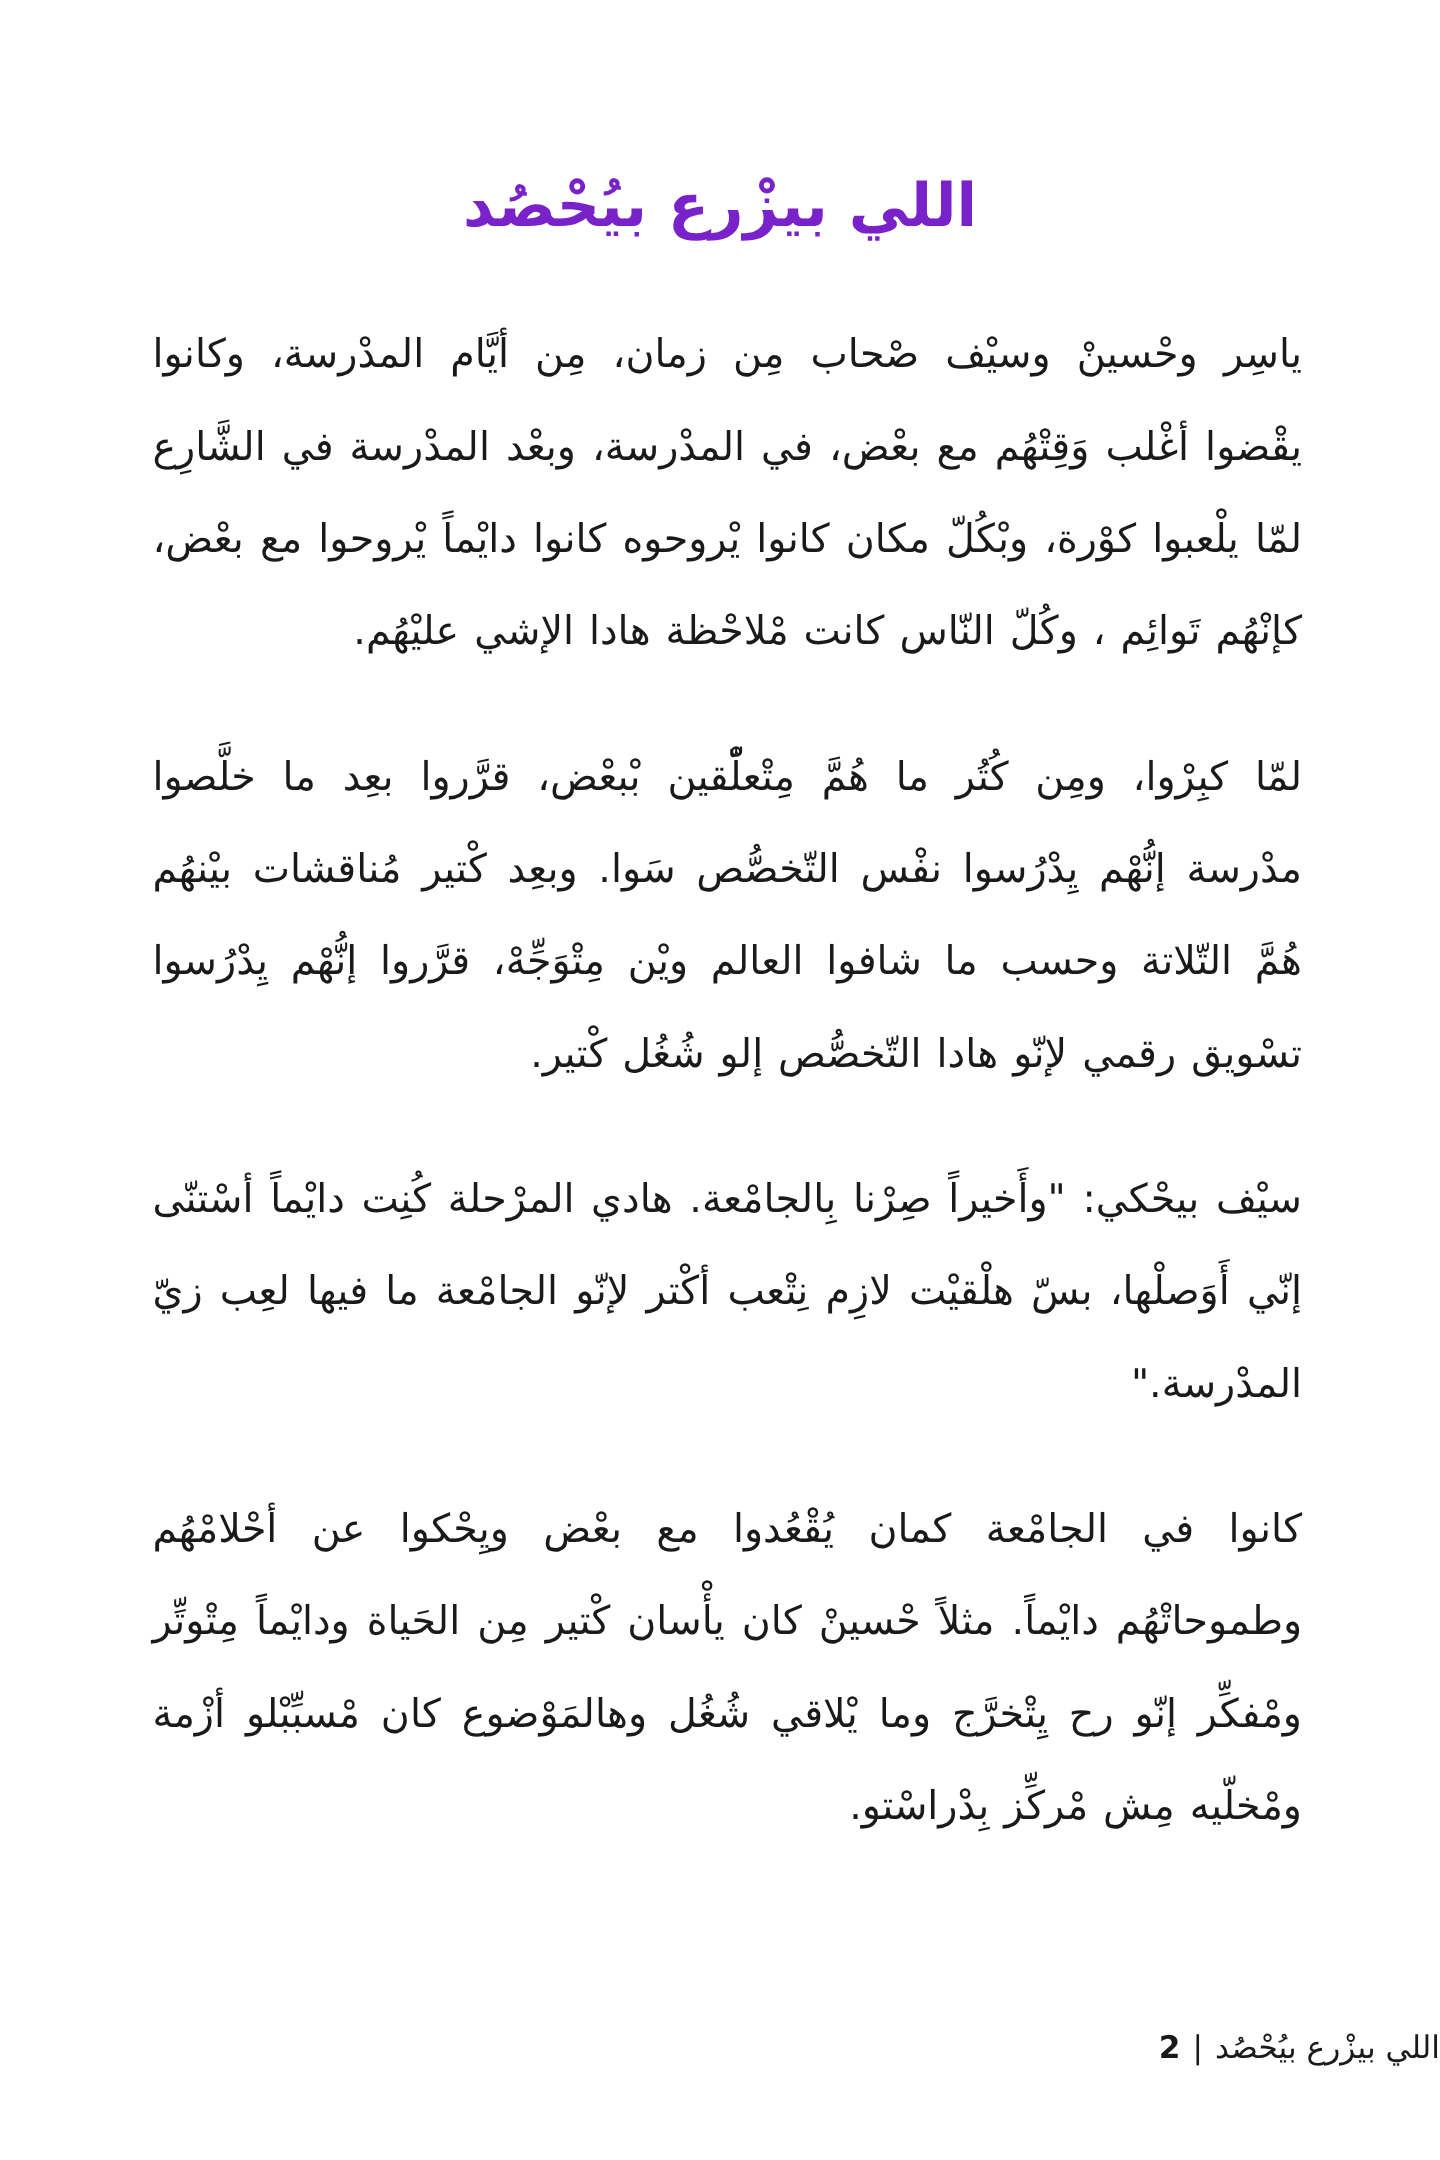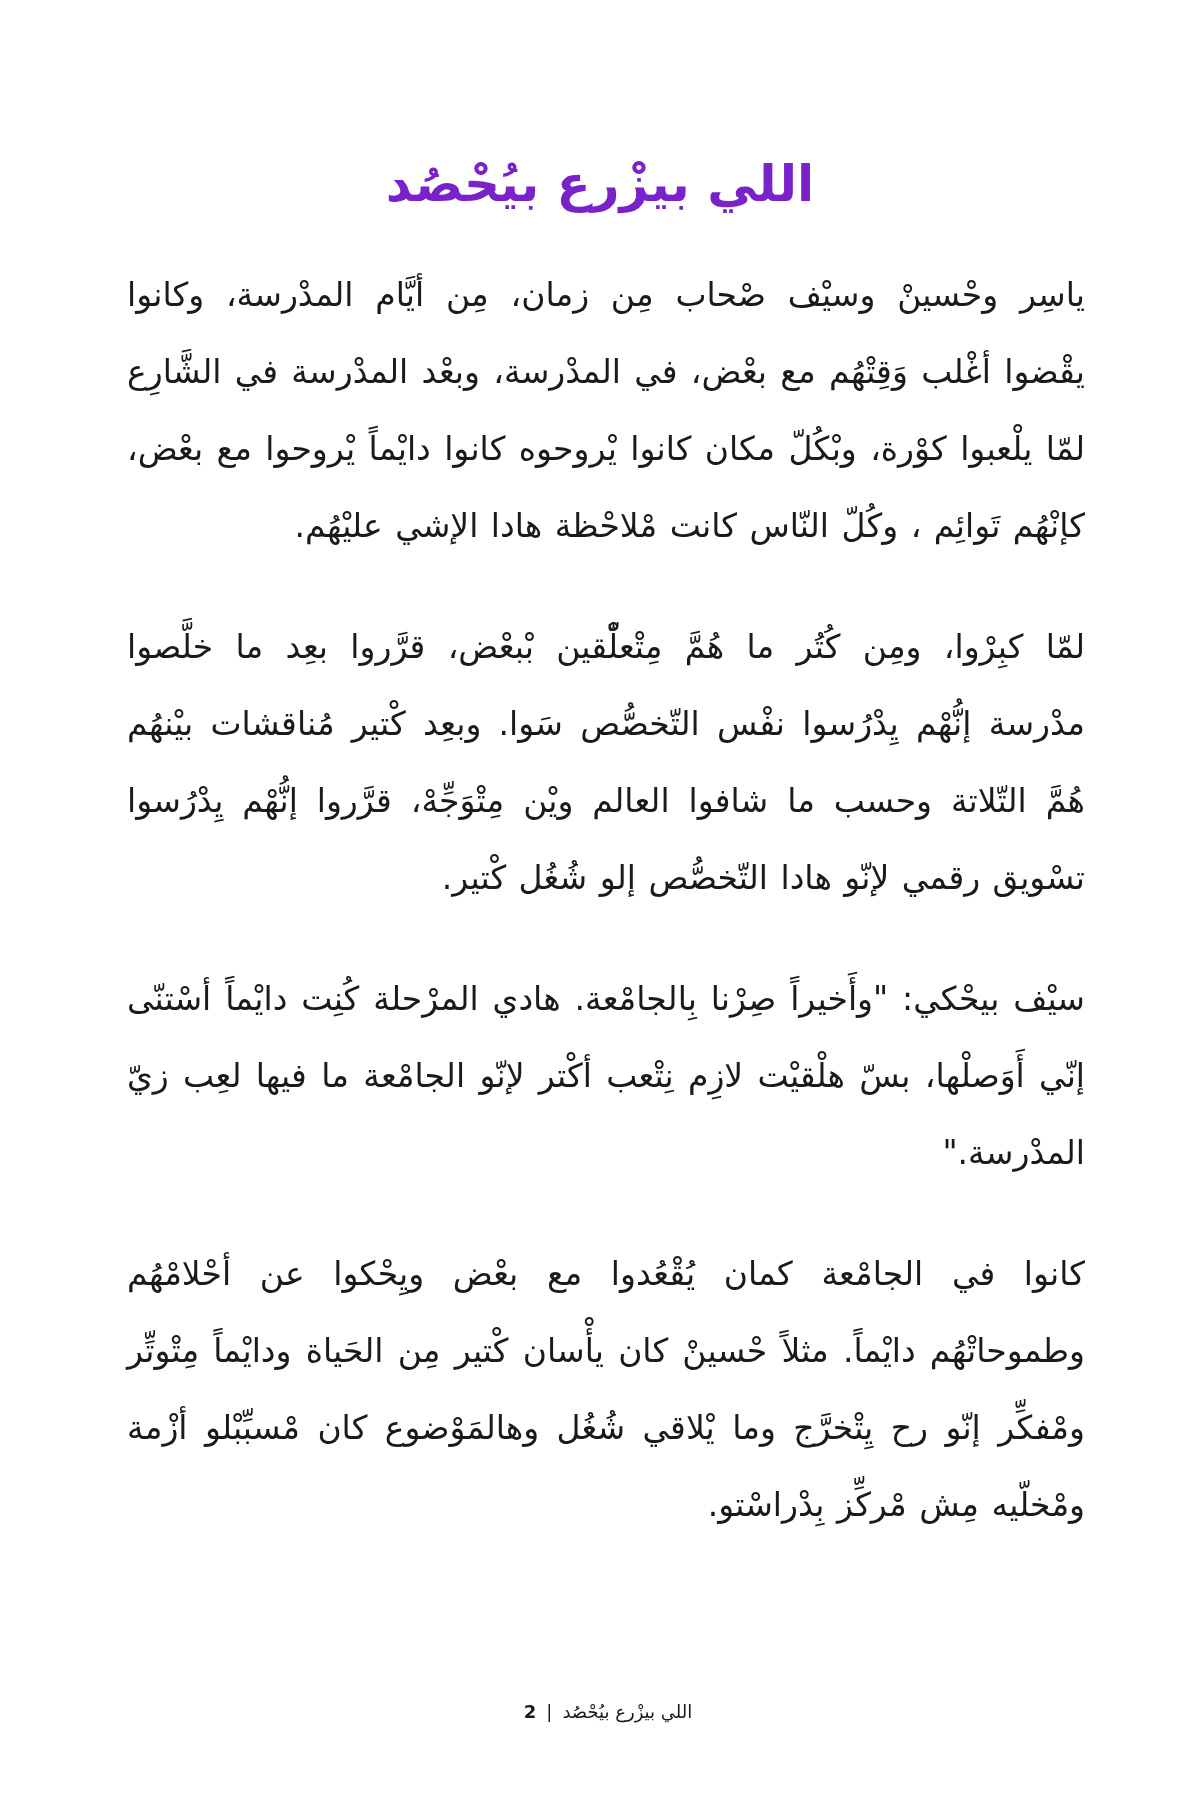--- a/index.html
+++ b/index.html
@@ -8,21 +8,21 @@
     width:1200px;height:1800px;
     margin:0 auto;
     background:#ffffff;
     direction:rtl;
     font-family:"DejaVu Sans","Liberation Sans",sans-serif;
     overflow:hidden;
   }
   .title{
     position:absolute;
     top:142px;left:0;right:0;
-    margin:13px;
+    margin:0;
     text-align:center;
     font-size:50px;
     font-weight:bold;
     color:#7a22c9;
     letter-spacing:0;
   }
   .body-text{
     position:absolute;
     top:256px;
     right:115px;
@@ -35,22 +35,21 @@
     color:#1a1a1a;
     text-align:justify;
     text-justify:inter-word;
     word-spacing:2px;
   }
   
   .hrk{color:#8b2fd9;}
   .footer{
     position:absolute;
     bottom:78px;left:0;right:0;
-    text-align:center;
-    font-size:18px;
+    font-size:26px;
     color:#1a1a1a;
     padding-left:16px;
   }
   .footer .sep{margin:0 10px;color:#1a1a1a;}
   .footer .page-num{font-weight:bold;}
 </style>
 </head>
 <body>
 
 <div class="page">

